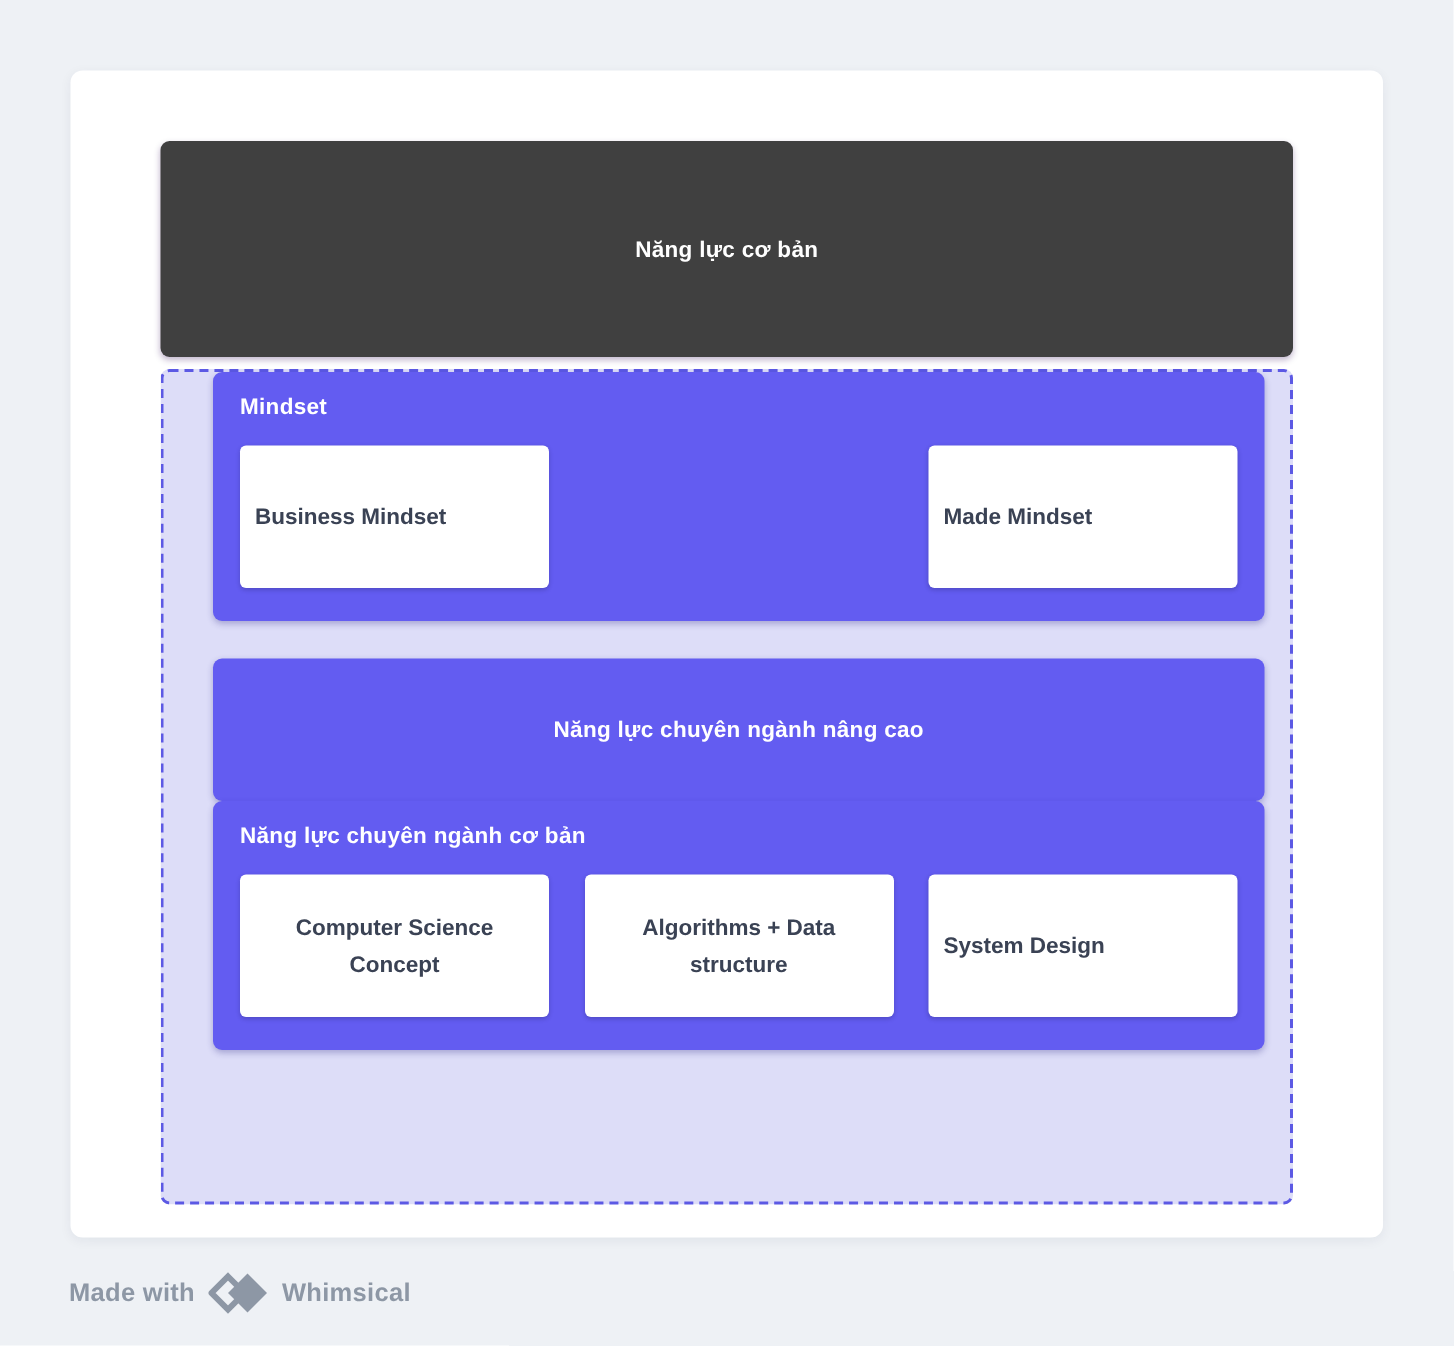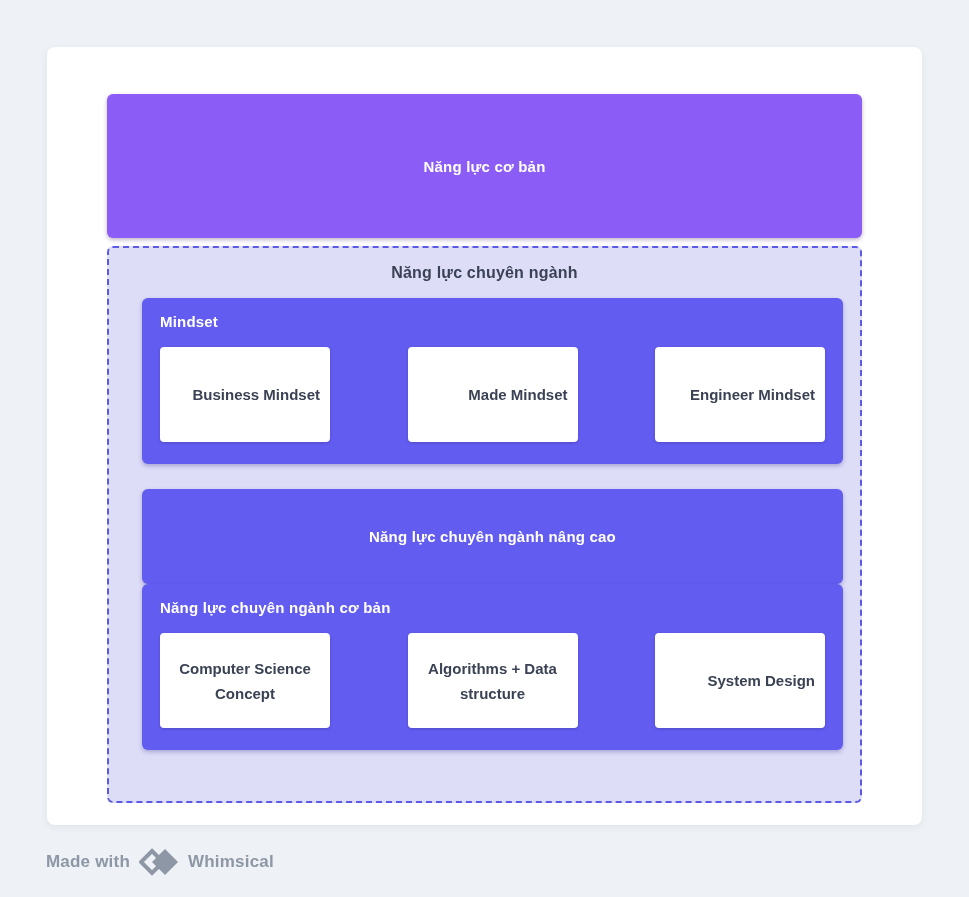--- a/index.html
+++ b/index.html
@@ -15,21 +15,21 @@
     left: 47px; top: 47px;
     width: 875px; height: 778px;
     background: #FFFFFF;
     border-radius: 8px;
     box-shadow: 0 2px 8px rgba(20,30,60,0.06);
   }
   .top-box {
     position: absolute;
     left: 60px; top: 47px;
     width: 755px; height: 144px;
-    background: #8b5cf6;
+    background: #404040;
     border-radius: 6px;
     box-shadow: 0 2px 4px rgba(50,10,90,0.30);
     display: flex; align-items: center; justify-content: center;
     color: #FFFFFF;
     font-size: 15px; font-weight: 700;
     letter-spacing: 0.2px;
   }
   .group {
     position: absolute;
     left: 60px; top: 199px;
@@ -59,25 +59,25 @@
     font-size: 15px; font-weight: 700;
     line-height: 20px;
     letter-spacing: 0.2px;
   }
   .cards {
     display: flex;
     justify-content: space-between;
     margin-top: 15px;
   }
   .card {
-    width: 170px; height: 95px;
+    width: 206px; height: 95px;
     background: #FFFFFF;
     border-radius: 4px;
     box-shadow: 0 1px 3px rgba(25,25,70,0.25);
-    display: flex; align-items: center; justify-content: flex-end;
+    display: flex; align-items: center; justify-content: flex-start;
     text-align: center;
     color: #3A4254;
     font-size: 15px; font-weight: 700;
     line-height: 25px;
     padding: 0 10px;
   }
   .section-plain {
     height: 95px;
     padding: 0 18px;
     display: flex; align-items: center; justify-content: center;
@@ -103,35 +103,31 @@
 </head>
 <body>
 
 <div class="canvas">
 
   <div class="top-box">
     <span>Năng lực cơ bản</span>
   </div>
 
   <div class="group">
-    <div class="group-label">Năng lực chuyên ngành</div>
 
     <div class="sections">
 
       <div class="section">
         <div class="section-title">Mindset</div>
         <div class="cards">
           <div class="card">
             <span>Business Mindset</span>
           </div>
           <div class="card">
             <span>Made Mindset</span>
-          </div>
-          <div class="card">
-            <span>Engineer Mindset</span>
           </div>
         </div>
       </div>
 
       <div class="section section-plain">
         <div class="section-title">Năng lực chuyên ngành nâng cao</div>
       </div>
 
       <div class="section">
         <div class="section-title">Năng lực chuyên ngành cơ bản</div>

